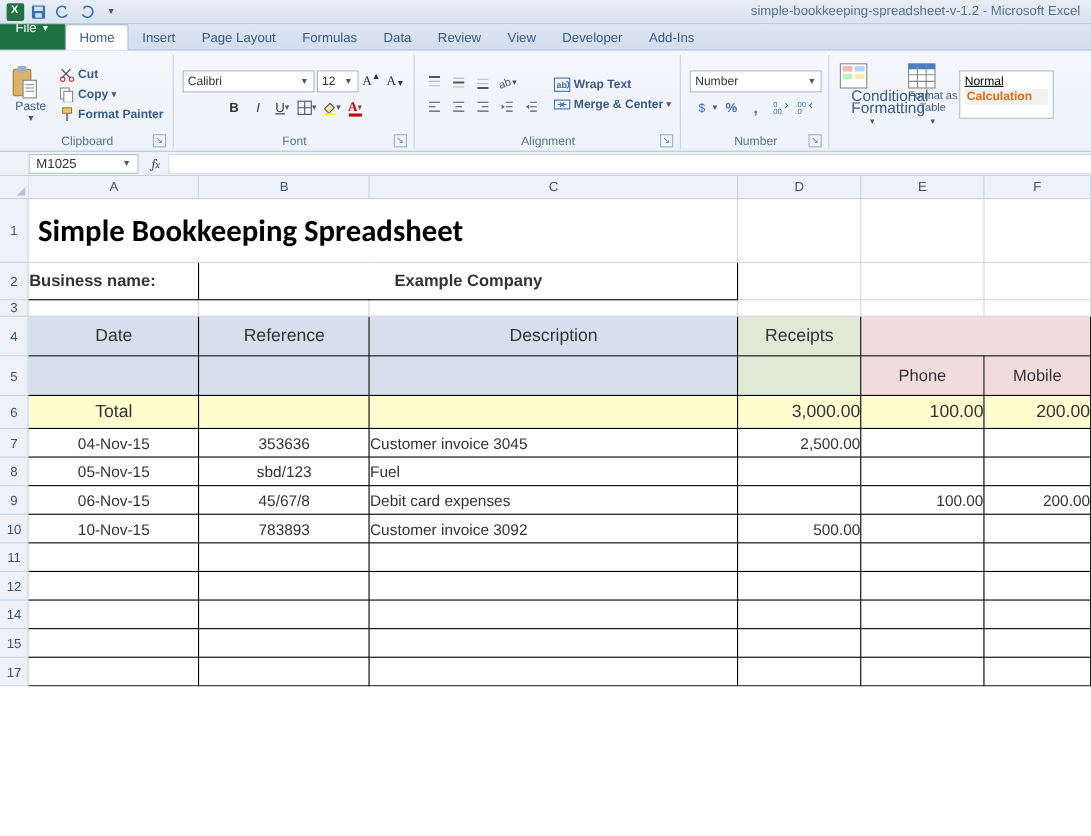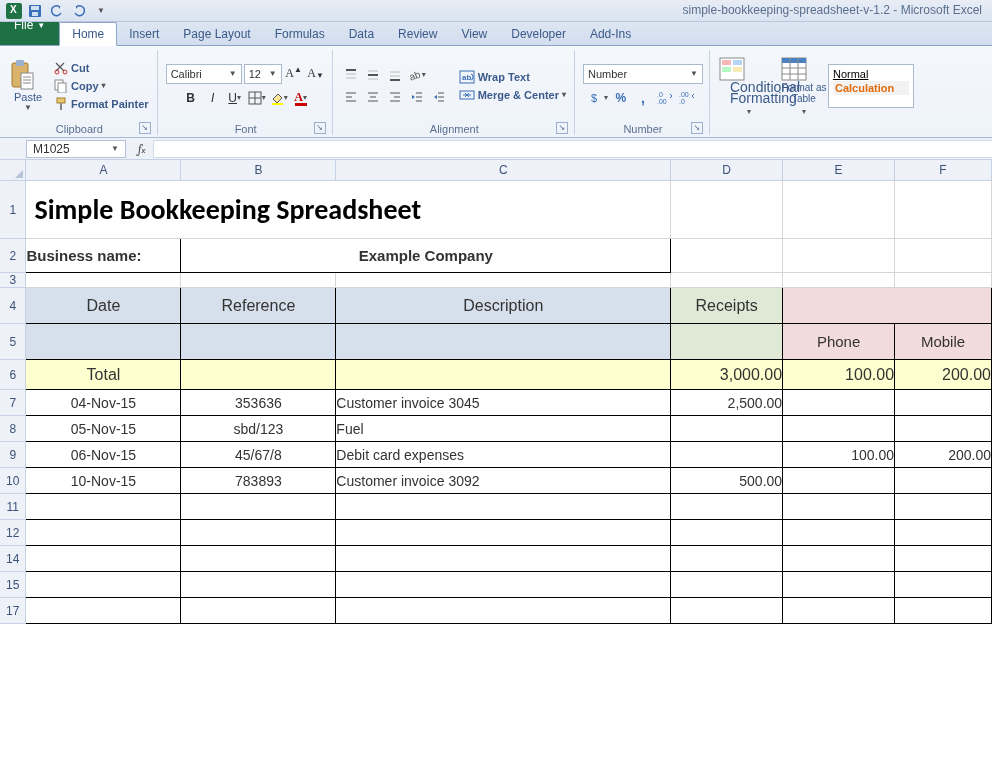--- a/index.html
+++ b/index.html
@@ -32,21 +32,21 @@
   .group-launcher { position:absolute; right:0; bottom:1px; width:12px; height:12px; border:1px solid #9bb0cc; color:#5b6f8f; font-size:8px; line-height:9px; text-align:center; cursor:pointer;}
 
   .grow { flex:1; display:flex; align-items:center; }
   .vstack { display:flex; flex-direction:column; gap:2px; justify-content:center;}
   .hstack { display:flex; flex-direction:row; gap:2px; align-items:center;}
 
   .bigbtn { width:40px; text-align:center; cursor:pointer; color:#3b5a8a; font-size:11px;}
   .smbtn { display:flex; align-items:center; gap:3px; color:#3b5a8a; font-size:11px; cursor:pointer; padding:1px 2px;font-weight:bold;}
   .iconbtn { width:20px; height:20px; display:flex; align-items:center; justify-content:center; cursor:pointer; border:1px solid transparent;}
 
-  .fontname { width:76px; height:20px; border:1px solid #abb9cf; background:#fff; font-size:11px; padding:0 4px; display:flex; align-items:center; justify-content:space-between;}
+  .fontname { width:120px; height:20px; border:1px solid #abb9cf; background:#fff; font-size:11px; padding:0 4px; display:flex; align-items:center; justify-content:space-between;}
   .fontsize { width:38px; height:20px; border:1px solid #abb9cf; background:#fff; font-size:11px; padding:0 4px; display:flex; align-items:center; justify-content:space-between;}
   .dd { font-size:8px; color:#555; cursor:pointer;}
 
   .numfmt { width:120px; height:20px; border:1px solid #abb9cf; background:#fff; font-size:11px; padding:0 4px; display:flex; align-items:center; justify-content:space-between;}
 
   .stylesbox { border:1px solid #abb9cf; background:#fff; width:86px; height:44px; font-size:11px; padding:2px 4px;}
   .stylesbox .snorm { color:#000; padding:1px 0;text-decoration:underline;}
   .stylesbox .scalc { color:#e26b0a; background:#f2f2f2; padding:1px 2px; font-weight:bold;}
 
   

